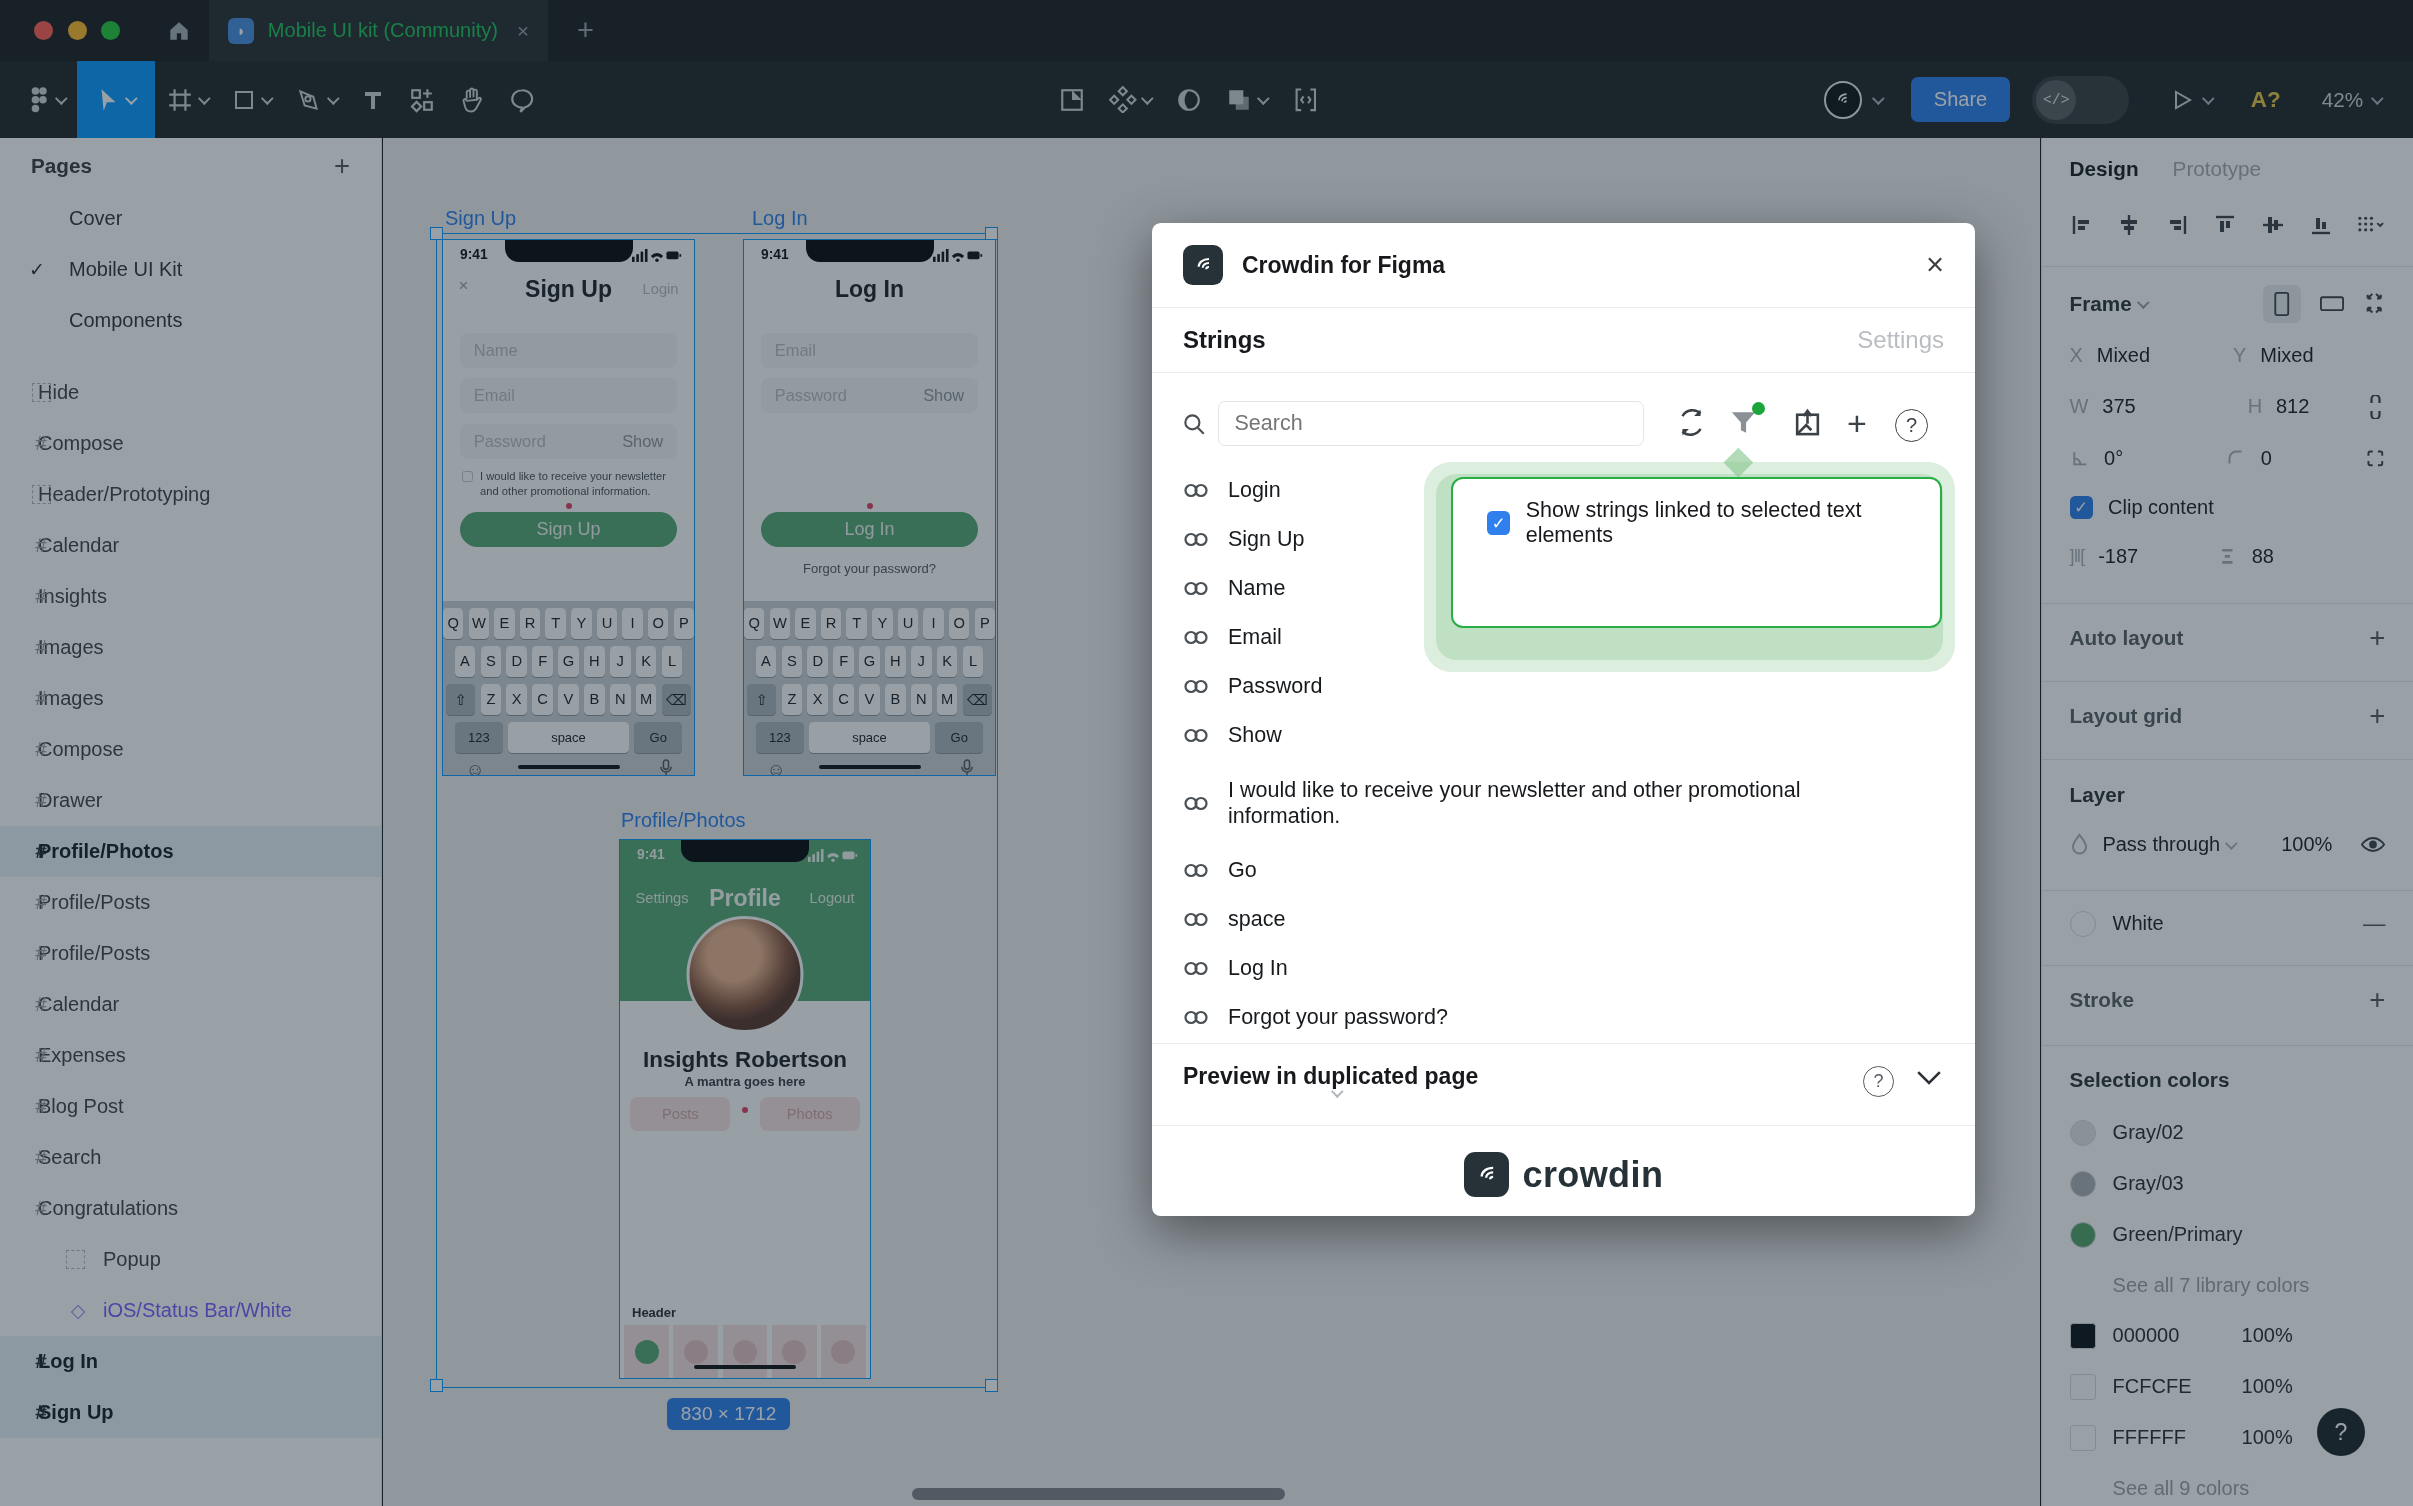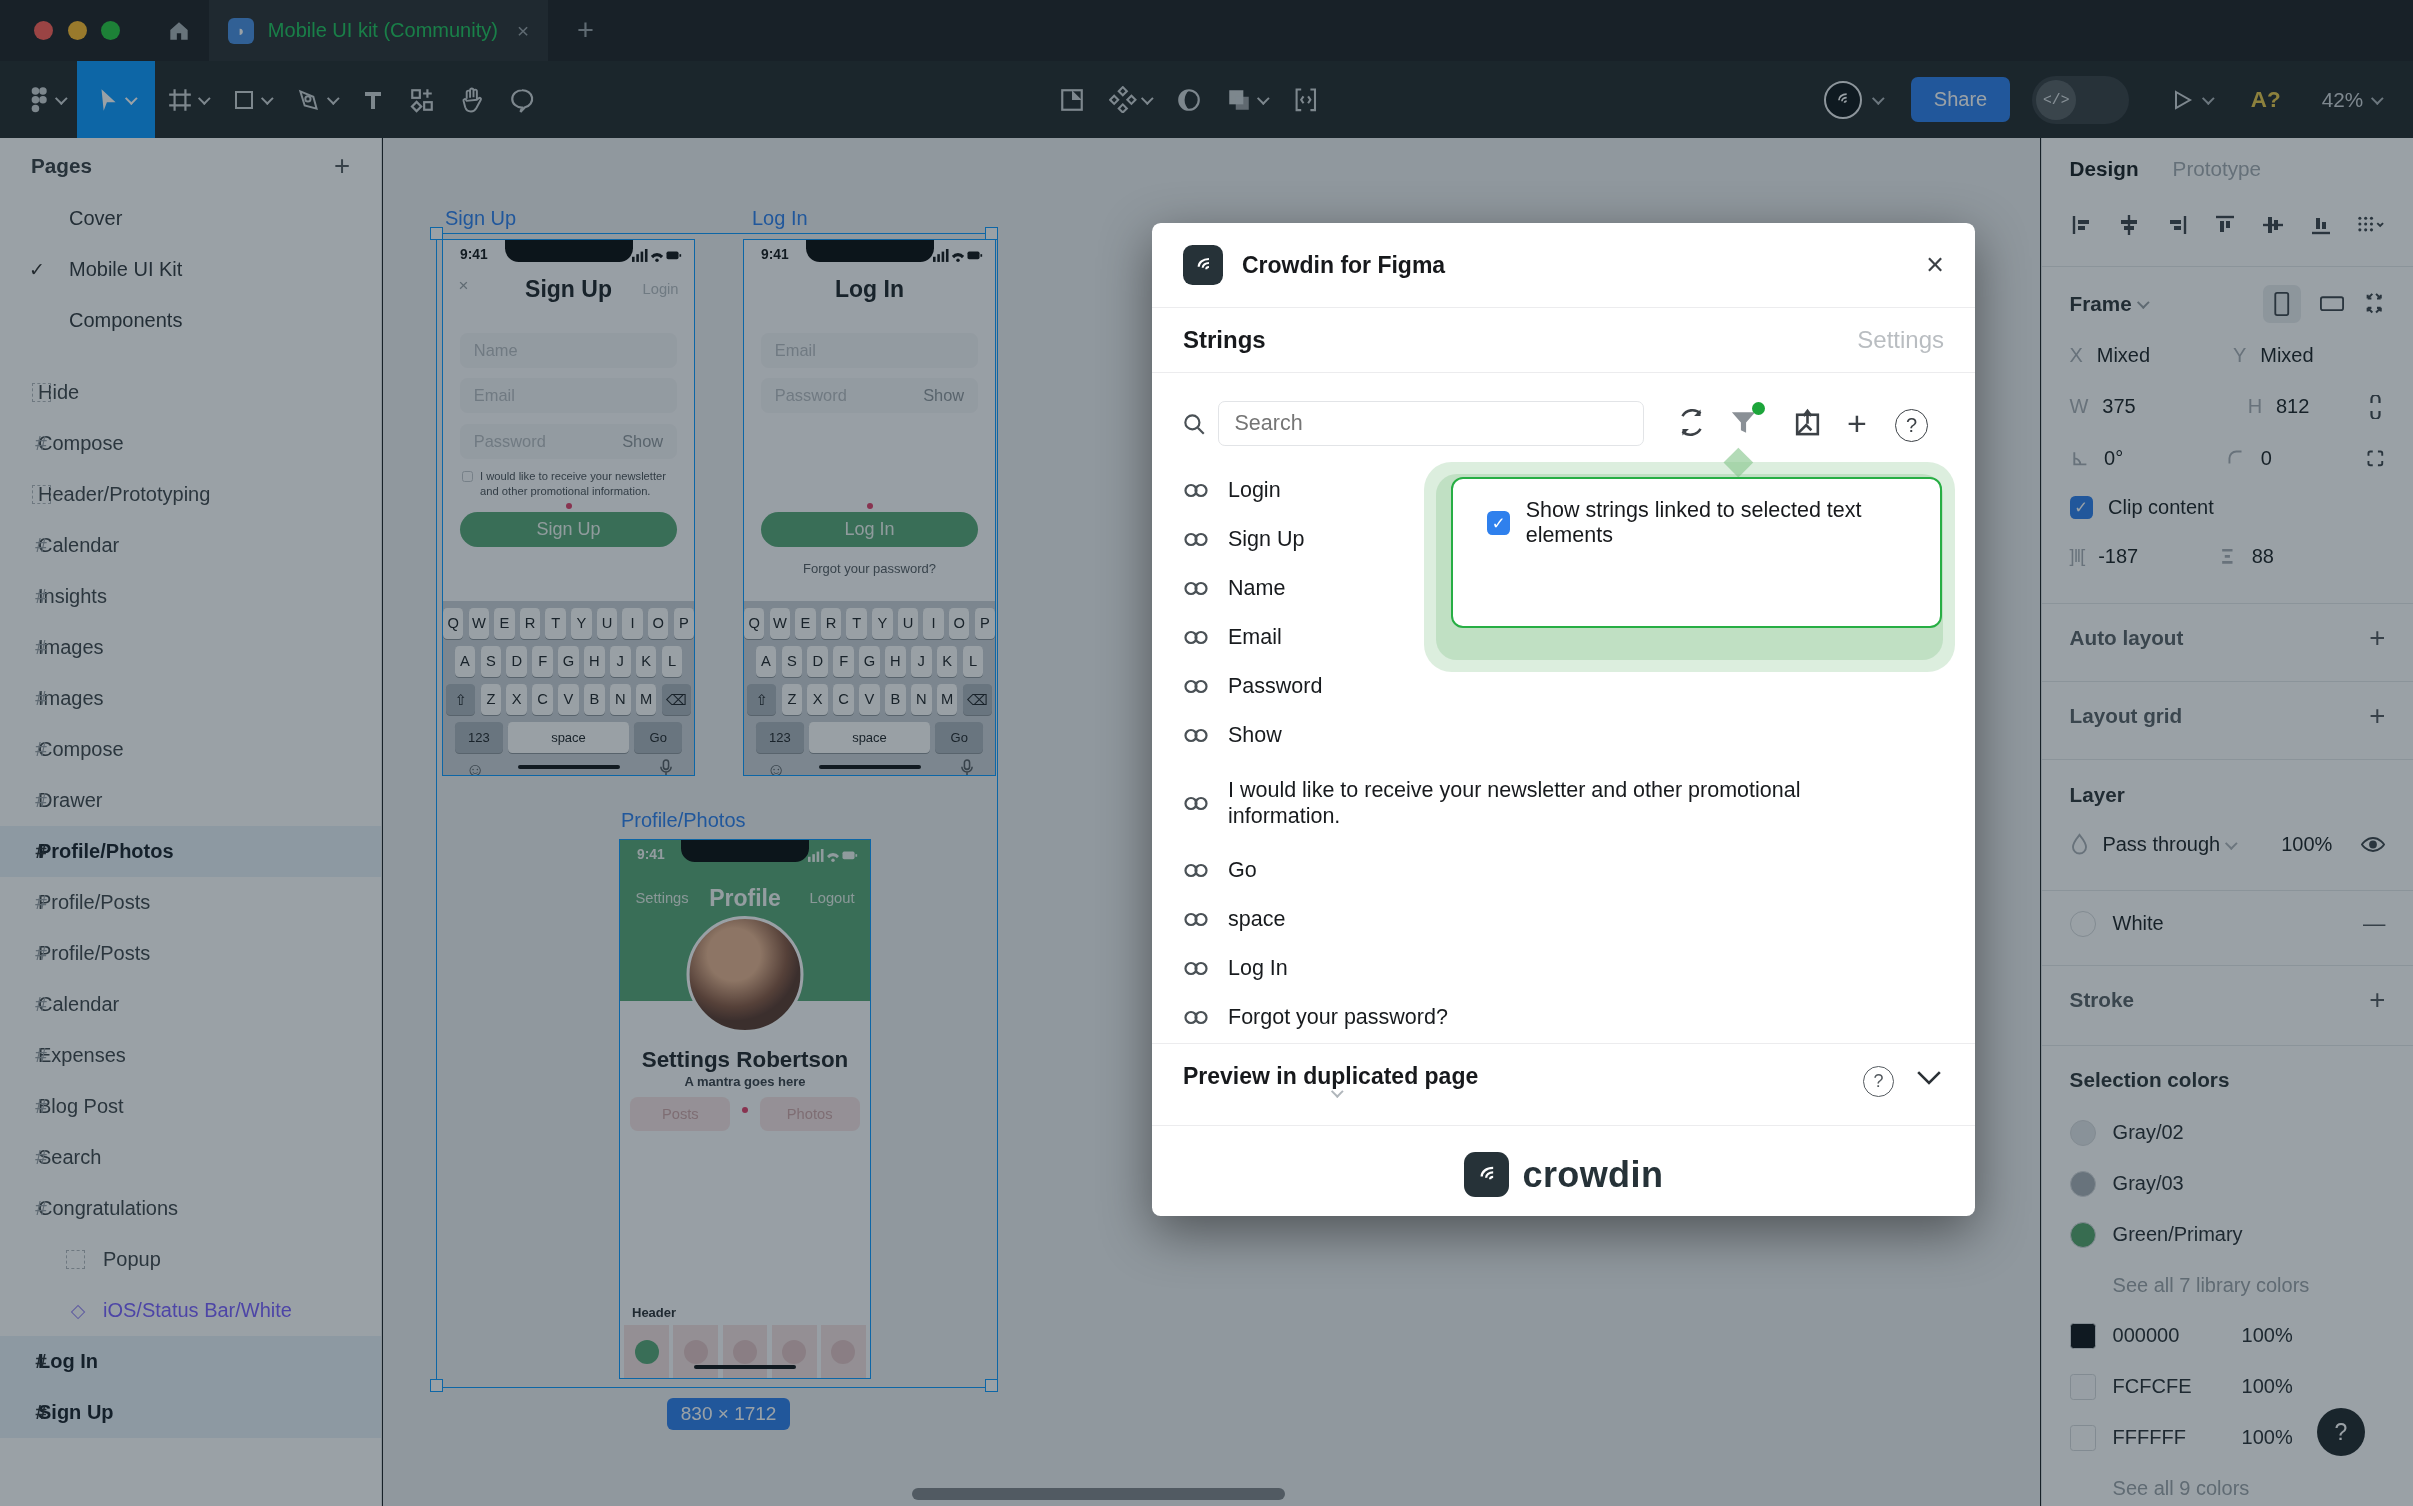--- a/index.html
+++ b/index.html
@@ -572,21 +572,21 @@
             <rect x="40" y="3" width="14" height="9" rx="2"></rect>
             <rect x="55" y="6" width="2" height="3"></rect>
           </svg>
       </span>
       <div class="pnav" style="top:45px;">
         <span style="position:absolute;left:15.5px;top:5.2px;font-size:14.7px;color:#e4efe7;">Settings</span>
         <span class="ptitle" style="color:#f4f8f5;">Profile</span>
         <span style="position:absolute;right:15.5px;top:5.2px;font-size:14.7px;color:#e4efe7;">Logout</span>
       </div>
       <div class="abs" style="left:50%;top:76px;transform:translateX(-50%);width:117px;height:117px;border-radius:50%;border:3.4px solid #fdfdfe;background:radial-gradient(circle at 40% 32%,#e9b48f 0 26%,#8a5a44 52%,#5c3b30 66%),linear-gradient(180deg,#b0693f 0%,#7d8fa6 70%);background-blend-mode:normal;"></div>
-      <div class="abs" style="top:207px;left:0;right:0;text-align:center;font-size:22.4px;font-weight:bold;color:#23292e;">Settings Robertson</div>
+      <div class="abs" style="top:207px;left:0;right:0;text-align:center;font-size:22.4px;font-weight:bold;color:#23292e;">Insights Robertson</div>
       <div class="abs" style="top:234px;left:0;right:0;text-align:center;font-size:13px;font-weight:bold;color:#3c434a;">A mantra goes here</div>
       <div class="abs" style="top:257px;left:10.3px;width:100px;height:34px;background:#f6e2e3;border-radius:7.8px;display:flex;align-items:center;justify-content:center;font-size:14.7px;color:#cfa6a8;">Posts</div>
       <div class="abs" style="top:257px;right:10.3px;width:100px;height:34px;background:#f6e2e3;border-radius:7.8px;display:flex;align-items:center;justify-content:center;font-size:14.7px;color:#cfa6a8;">Photos</div>
       <span class="reddot" style="top:267px;"></span>
       <div class="abs" style="top:465px;left:12px;font-size:13px;font-weight:bold;color:#2b3136;">Header</div>
       <div class="abs" style="top:485px;left:0;right:0;bottom:0;display:flex;gap:4.3px;padding:0 4.3px;">
         <div style="flex:1;background:#f4e0e0;display:flex;align-items:center;justify-content:center;">
             <span style="width:24px;height:24px;border-radius:50%;background:#58a877;"></span>
           </div>
         <div style="flex:1;background:#f4e0e0;display:flex;align-items:center;justify-content:center;">

